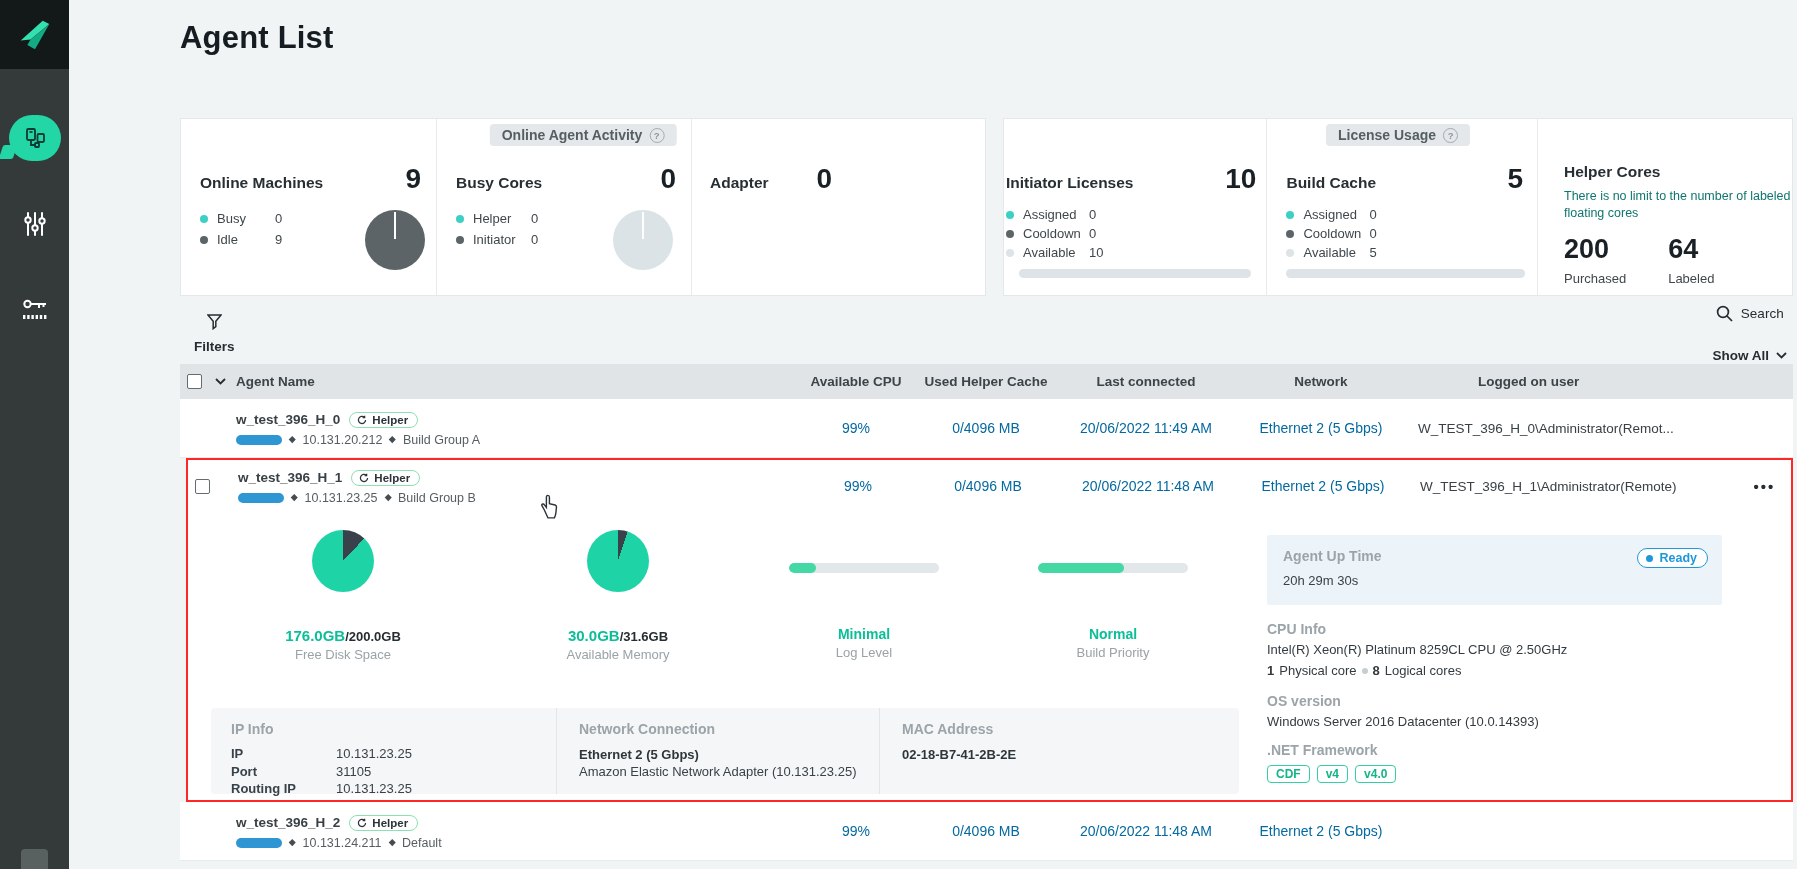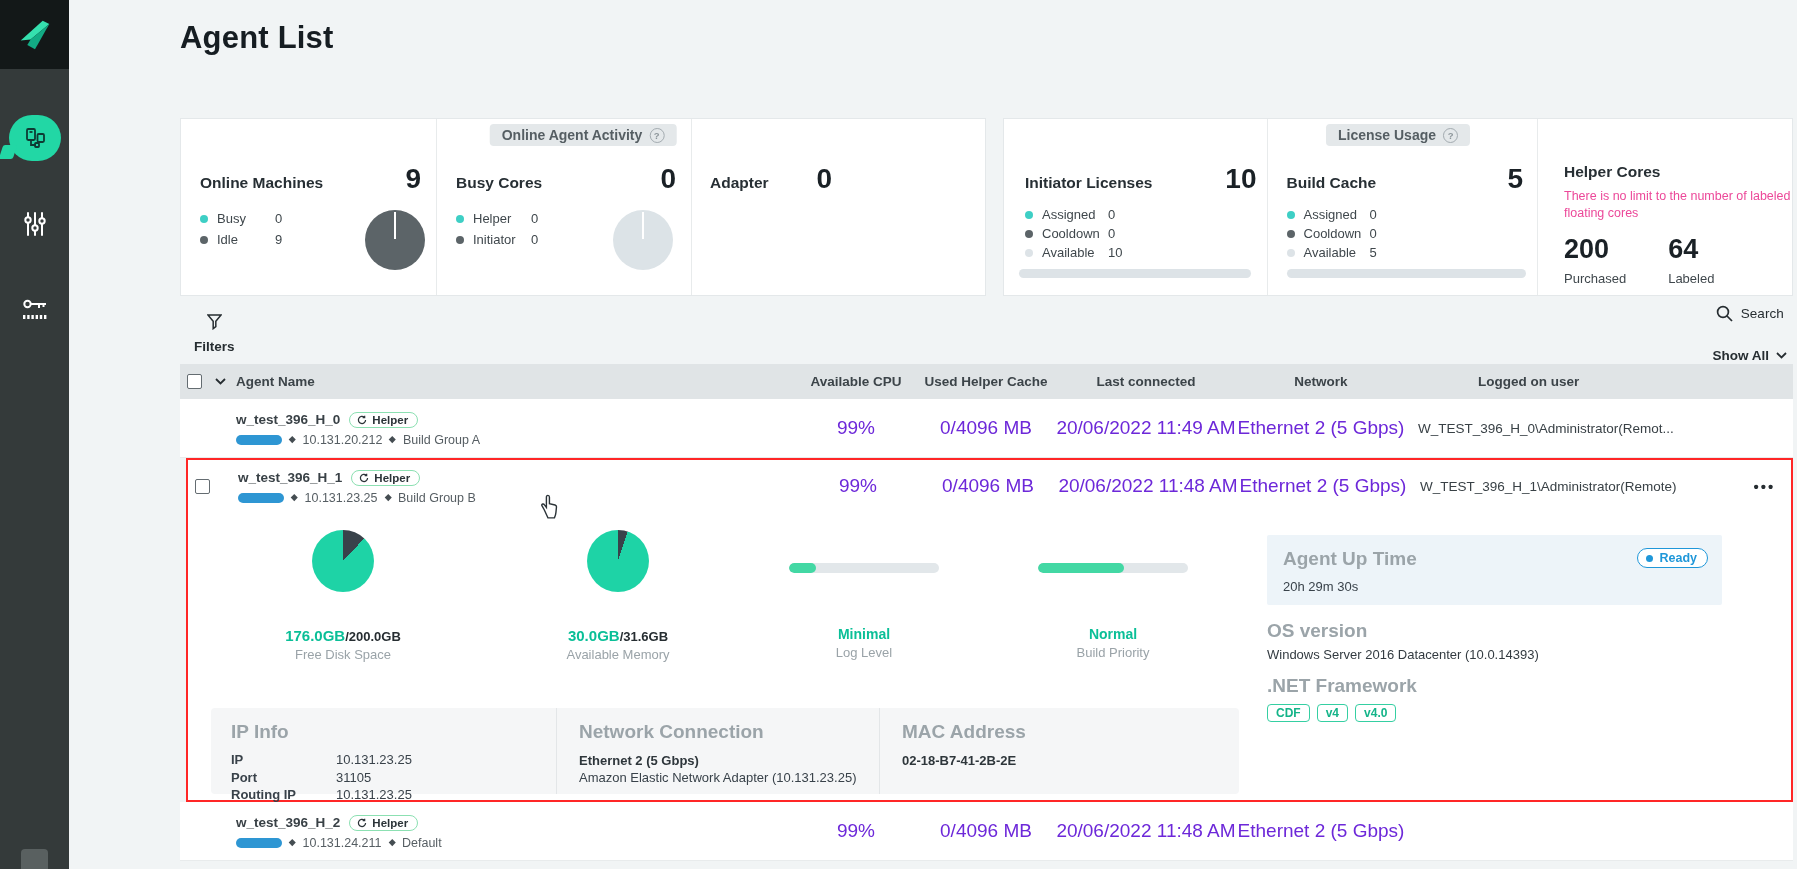--- a/index.html
+++ b/index.html
@@ -37,21 +37,21 @@
   .legend{margin-top:16px;}
   .legend-row{display:flex;align-items:center;margin-bottom:6px;}
   .dot{width:8px;height:8px;border-radius:50%;margin-right:9px;flex:0 0 auto;}
   .dot.teal{background:#3ecfc5;} .dot.dark{background:#5c6468;} .dot.light{background:#dde3e7;}
   .lg-label{font-size:13px;color:#3f474c;width:58px;}
   .lg-label.wide{width:66px;}
   .lg-value{font-size:13px;color:#3f474c;}
   .mini-pie{position:absolute;width:60px;height:60px;border-radius:50%;}
   .mini-pie .needle{position:absolute;left:calc(50% - 1px);top:2px;width:2px;height:27px;background:#fff;}
   .lic-bar{position:absolute;bottom:17px;height:9px;border-radius:5px;background:#dde3e7;}
-  .helper-note{margin-top:7px;font-size:12.5px;line-height:1.35;color:#ec4899;width:228px;}
+  .helper-note{margin-top:7px;font-size:12.5px;line-height:1.35;color:#0f766e;width:228px;}
   .hc-numbers{display:flex;gap:42px;margin-top:12px;}
   .hc-num{font-size:27px;font-weight:700;color:#1a2126;}
   .hc-lab{font-size:13px;color:#3f474c;margin-top:6px;}
 
   
   .toolbar{position:absolute;left:111px;top:318px;width:1613px;height:32px;display:flex;align-items:center;}
   .filters{display:flex;align-items:center;gap:9px;margin-left:14px;font-size:13.5px;font-weight:600;color:#262d31;cursor:pointer;flex-direction:column;}
   .toolbar-right{margin-left:auto;display:flex;align-items:center;gap:26px;margin-right:6px;flex-direction:column;}
   .search{display:flex;align-items:center;gap:8px;font-size:13.5px;color:#262d31;cursor:pointer;}
   .show-all{display:flex;align-items:center;gap:7px;font-size:13.5px;font-weight:600;color:#262d31;cursor:pointer;}
@@ -68,21 +68,21 @@
   .row{background:#fff;border-bottom:1px solid #e8ebec;cursor:pointer;position:relative;}
   .row.r0,.row.r2{height:59px;}
   .row.summary{height:52px;border-bottom:none;}
   .agent-cell{padding-top:2px;}
   .agent-line1{display:flex;align-items:center;gap:9px;}
   .agent-name{font-size:13.5px;font-weight:600;color:#394146;}
   .helper-badge{display:flex;align-items:center;gap:5px;border:1px solid #8ce0b2;border-radius:10px;padding:1px 9px 1px 7px;font-size:11.5px;font-weight:700;color:#2b3338;}
   .agent-line2{display:flex;align-items:center;gap:8px;margin-top:5px;font-size:12.5px;color:#565e63;}
   .bluepill{width:46px;height:10px;border-radius:5px;background:#2e96d3;}
   .diam{width:4.5px;height:4.5px;background:#454d52;transform:rotate(45deg);}
-  .cell-c{justify-self:center;font-size:19px;color:#6d28d9;}
+  .cell-c{justify-self:center;font-size:14px;color:#0369a1;}
   .cell-user{justify-self:start;padding-left:12px;font-size:13.5px;color:#394146;white-space:nowrap;overflow:hidden;text-overflow:ellipsis;max-width:320px;}
   .menu-dots{justify-self:center;font-size:15px;letter-spacing:2px;color:#262d31;font-weight:700;cursor:pointer;}
   .sel-cell{display:flex;padding-left:7px;}
   .hand-cursor{position:absolute;left:300px;top:26px;}
 
   
   .expanded-wrap{border:2px solid #ff2626;margin-left:6px;background:#fff;}
   .details{position:relative;height:288px;}
   .metric{position:absolute;text-align:center;}
   .m-disk{left:5px;top:18px;width:300px;}
@@ -93,21 +93,21 @@
   .metric-val{margin-top:35px;font-size:15px;font-weight:700;}
   .metric-val .green{color:#0abf97;}
   .metric-val .total{color:#262d31;font-size:13px;}
   .metric-lab{margin-top:3px;font-size:13px;color:#9aa3a8;}
   .hbar{width:150px;height:10px;border-radius:5px;background:#e2e7ea;margin:33px auto 0;overflow:hidden;}
   .hbar .fill{height:100%;border-radius:5px;background:#43d8a4;}
   .bar-val{margin-top:53px;font-size:14px;font-weight:700;color:#0abf97;}
 
   .right-panel{position:absolute;left:1079px;top:23px;width:455px;}
   .uptime-box{background:#edf4f9;padding:13px 16px;position:relative;height:70px;border-radius:2px;}
-  .panel-label{font-size:19px;font-weight:600;color:#9ba4a9;}
+  .panel-label{font-size:14px;font-weight:600;color:#9ba4a9;}
   .uptime-val{margin-top:9px;font-size:13px;color:#39424a;}
   .ready-badge{position:absolute;right:14px;top:13px;display:flex;align-items:center;gap:6px;border:1.5px solid #1f97d9;border-radius:11px;padding:2px 10px 2px 8px;background:#fff;}
   .ready-dot{width:7px;height:7px;border-radius:50%;background:#1f97d9;}
   .ready-text{font-size:12.5px;font-weight:600;color:#1f97d9;}
   .panel-block{margin-top:16px;}
   .panel-text{margin-top:5px;font-size:13px;color:#333b41;}
   .cores-line{margin-top:6px;font-size:13px;color:#333b41;display:flex;align-items:center;gap:5px;}
   .cores-line b{font-weight:700;}
   .mini-dot{width:6px;height:6px;border-radius:50%;background:#c7ced2;display:inline-block;}
   .net-badges{display:flex;gap:7px;margin-top:7px;}
@@ -248,21 +248,21 @@
         </div>
       </div>
     </section>
 
     <section class="card license">
       <div class="card-tab">
         <span>License Usage</span>
         <span class="qicon">?</span>
       </div>
       <div class="card-cols">
-        <div class="ccol" style="width:264px;padding-left:21px;padding-right:10px;">
+        <div class="ccol" style="width:264px;padding-left:2px;padding-right:10px;">
           <div class="title-row">
             <span class="sec-title">Initiator Licenses</span>
             <span class="sec-value">10</span>
           </div>
           <div class="legend" style="margin-top:12px;">
             <div class="legend-row" style="margin-bottom:4px;">
                 <span class="dot teal"></span>
                 <span class="lg-label wide">Assigned</span>
                 <span class="lg-value">0</span>
               </div>
@@ -462,20 +462,31 @@
           <div class="metric-lab">Build Priority</div>
         </div>
 
         <div class="right-panel">
           <div class="uptime-box">
             <div class="panel-label">Agent Up Time</div>
             <div class="uptime-val">20h 29m 30s</div>
             <div class="ready-badge">
               <span class="ready-dot"></span>
               <span class="ready-text">Ready</span>
+            </div>
+          </div>
+          <div class="panel-block">
+            <div class="panel-label">CPU Info</div>
+            <div class="panel-text">Intel(R) Xeon(R) Platinum 8259CL CPU @ 2.50GHz</div>
+            <div class="cores-line">
+              <b>1</b>
+              <span>Physical core</span>
+              <span class="mini-dot"></span>
+              <b>8</b>
+              <span>Logical cores</span>
             </div>
           </div>
           <div class="panel-block" style="margin-top:15px;">
             <div class="panel-label">OS version</div>
             <div class="panel-text">Windows Server 2016 Datacenter (10.0.14393)</div>
           </div>
           <div class="panel-block" style="margin-top:13px;">
             <div class="panel-label">.NET Framework</div>
             <div class="net-badges">
               <span class="net-badge">CDF</span>

